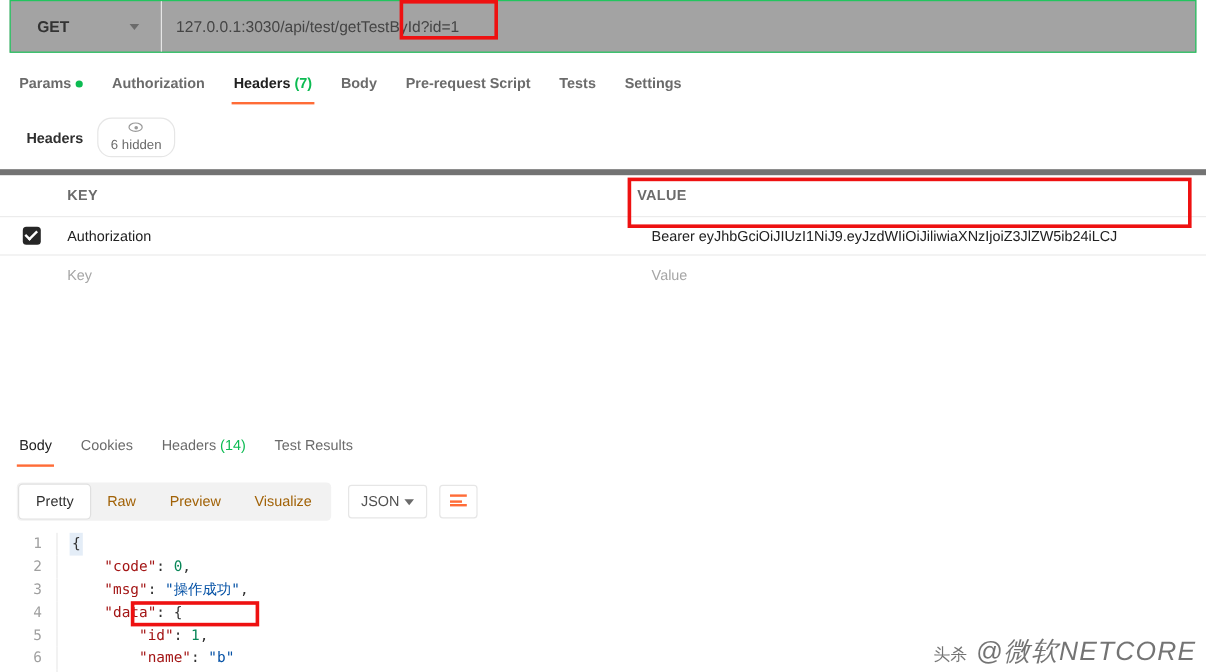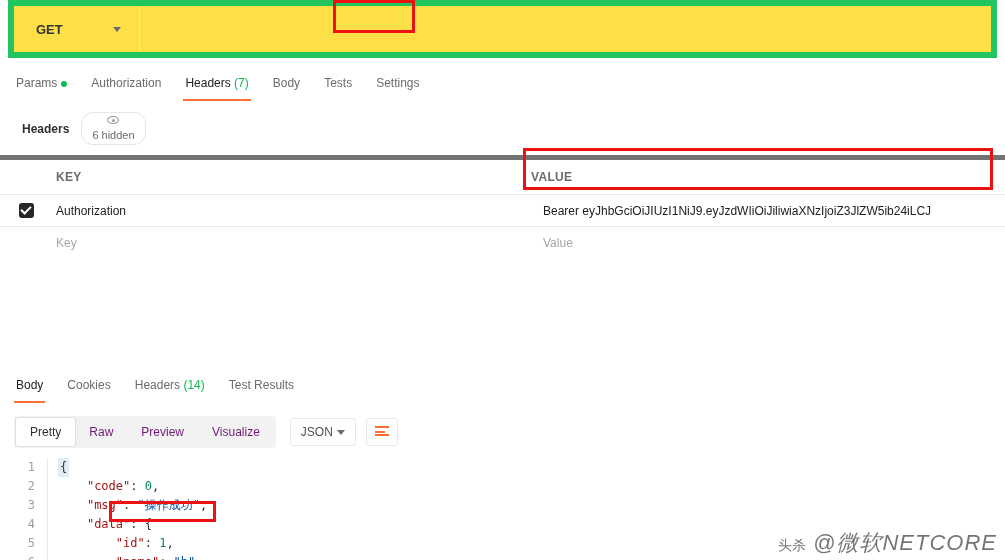--- a/index.html
+++ b/index.html
@@ -1,26 +1,26 @@
 <!DOCTYPE html>
 <html><head>
 <meta charset="utf-8">
 <style>
 * { box-sizing: border-box; margin: 0; padding: 0; }
 body { font-family: -apple-system, BlinkMacSystemFont, "Segoe UI", Arial, sans-serif; font-size: 12px; color: #212121; background: #fff; width: 1005px; height: 560px; overflow: hidden; position: relative; }
 
 
-.url-bar { display: flex; align-items: center; height: 58px; border: 6px solid #22c55e; margin: 0 8px; background: #fde047; }
+.url-bar { display: flex; align-items: center; height: 44px; border: 1px solid #22c55e; margin: 0 8px; background: #a3a3a3; }
 .method-select { display: flex; align-items: center; padding: 0 18px 0 22px; height: 100%; border-right: 1px solid #e6e6e6; cursor: pointer; gap: 50px; font-weight: 600; font-size: 13px; color: #333; }
 .chevron { border-left: 4px solid transparent; border-right: 4px solid transparent; border-top: 5px solid #6b6b6b; }
 .url-input { flex: 1; padding: 0 12px; font-size: 13px; color: #454545; border: none; background: transparent; height: 100%; outline: none; }
 
 
 .tabs { display: flex; gap: 20px; padding: 18px 14px 0; font-size: 12px; color: #6b6b6b; }
-.tab { padding: 0 2px 10px; cursor: pointer; position: relative; }
+.tab { padding: 0 2px 10px; cursor: pointer; position: relative; font-weight: bold; }
 .tab.active { color: #212121; }
 .tab.active::after { content: ""; position: absolute; left: 0; right: 0; bottom: -1px; height: 2px; background: #ff6c37; }
 .dot { display: inline-block; width: 6px; height: 6px; background: #0cbb52; border-radius: 50%; margin-left: 4px; vertical-align: middle; }
 .count { color: #0cbb52; }
 
 
 .headers-sub { display: flex; align-items: center; gap: 12px; padding: 12px 22px 10px; }
 .headers-label { font-weight: 600; color: #303030; font-size: 12px; }
 .hidden-pill { display: flex; align-items: center; gap: 5px; border: 1px solid #e6e6e6; border-radius: 12px; padding: 3px 10px; font-size: 11px; color: #6b6b6b; cursor: pointer; flex-direction: column; }
 .eye { width: 12px; height: 8px; border: 1px solid #999; border-radius: 50%; position: relative; }
@@ -38,21 +38,21 @@
 .placeholder { color: #a6a6a6; }
 
 
 .resp-tabs { display: flex; gap: 20px; padding: 0 14px 0; font-size: 12px; color: #6b6b6b; margin-top: 120px; }
 .resp-tab { padding: 0 2px 10px; cursor: pointer; position: relative; }
 .resp-tab.active { color: #212121; }
 .resp-tab.active::after { content:""; position:absolute; left:0; right:0; bottom:-1px; height:2px; background:#ff6c37; }
 
 .view-bar { display: flex; align-items: center; gap: 0; padding: 14px 14px 6px; }
 .view-group { display: flex; background: #f2f2f2; border-radius: 4px; padding: 2px; }
-.view-btn { padding: 7px 14px; font-size: 12px; color: #701a75; cursor: pointer; border-radius: 3px; }
+.view-btn { padding: 7px 14px; font-size: 12px; color: #a16207; cursor: pointer; border-radius: 3px; }
 .view-btn.active { background: #fff; color: #303030; box-shadow: 0 0 0 1px #e0e0e0; }
 .type-select { margin-left: 14px; padding: 6px 10px; border: 1px solid #e6e6e6; border-radius: 3px; font-size: 12px; color: #505050; display:flex; align-items:center; gap:4px; cursor:pointer; }
 .wrap-btn { margin-left: 10px; padding: 6px 8px; border: 1px solid #e6e6e6; border-radius: 3px; cursor:pointer; color:#ff6c37; }
 .wrap-icon { display:inline-block; width:14px; height:10px; border-top:2px solid #ff6c37; border-bottom:2px solid #ff6c37; position:relative; }
 .wrap-icon::after { content:""; position:absolute; top:3px; left:0; width:10px; height:2px; background:#ff6c37; }
 
 .code-area { font-family: Consolas, Menlo, monospace; font-size: 12px; padding: 4px 14px; }
 .code-line { display: flex; line-height: 19px; }
 .gutter { width: 34px; text-align: right; color: #a0a0a0; padding-right: 12px; user-select:none; border-right: 1px solid #eaeaea; margin-right: 10px; }
 .code-content { white-space: pre; }
@@ -69,27 +69,29 @@
 .watermark .th { font-size: 14px; letter-spacing:0; font-style:normal; }
 </style>
 </head>
 <body>
 
 <div class="url-bar">
   <div class="method-select">
     <span>GET</span>
     <span class="chevron"></span>
   </div>
+  <input class="url-input" value="127.0.0.1:3030/api/test/getTestById?id=1" style="">
 </div>
 
 <div class="tabs">
   <div class="tab"><span>Params</span><span class="dot"></span></div>
   <div class="tab">Authorization</div>
   <div class="tab active"><span>Headers</span> <span class="count">(7)</span></div>
   <div class="tab">Body</div>
+  <div class="tab">Pre-request Script</div>
   <div class="tab">Tests</div>
   <div class="tab">Settings</div>
 </div>
 
 <div class="headers-sub">
   <span class="headers-label">Headers</span>
   <span class="hidden-pill">
     <span class="eye"></span>
     <span>6 hidden</span>
   </span>

